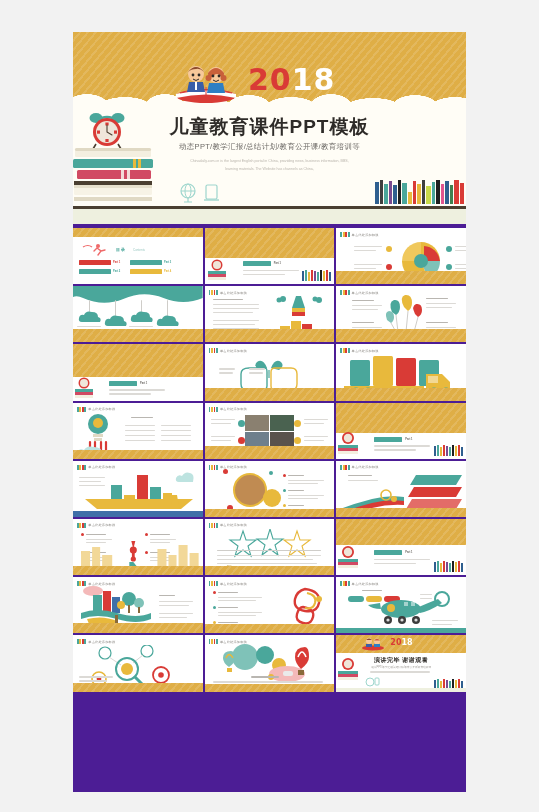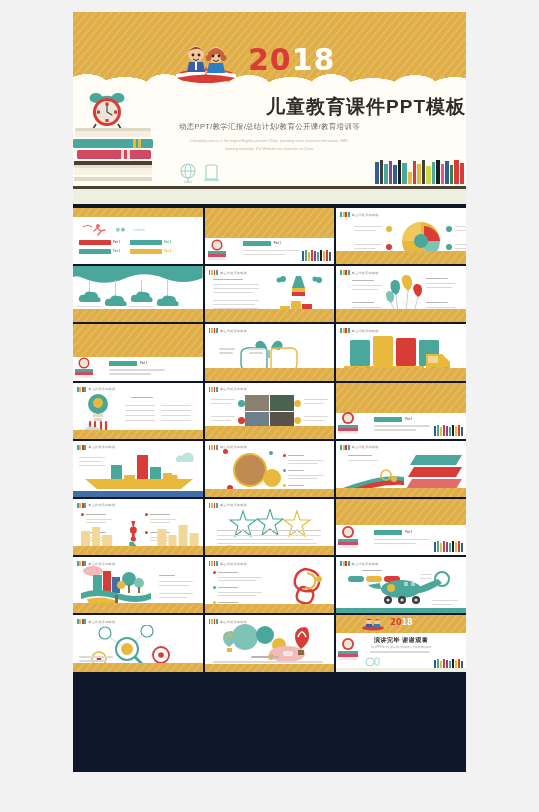--- a/index.html
+++ b/index.html
@@ -7,23 +7,23 @@
   html, body {
     width: 539px; height: 812px;
     background: #f2f2f2;
     font-family: "Liberation Sans", sans-serif;
     overflow: hidden;
   }
   .page { position: relative; width: 539px; height: 812px; }
 
   .stage {
     position: absolute;
-    left: 73px; top: 12px;
+    left: 73px; top: 32px;
     width: 393px; height: 760px;
-    background: #0f172a;
+    background: #4c1d95;
   }
 
   
   .hero {
     position: relative;
     width: 393px; height: 192px;
     background: #fffdf6;
     overflow: hidden;
   }
   .hero-top {
@@ -52,21 +52,21 @@
   .year {
     position: absolute; left: 175px; top: 30px;
     font-size: 30px; font-weight: bold; letter-spacing: 1px;
     font-family: "DejaVu Sans", sans-serif;
   }
   .year .r { color: #d93b36; }
   .year .w { color: #ffffff; }
 
   .hero-title {
     position: absolute; left: 0; top: 82px; width: 393px;
-    text-align: right;
+    text-align: center;
     font-size: 19px; font-weight: bold; color: #2e2b28;
     letter-spacing: 1px;
   }
   .hero-sub {
     position: absolute; left: 0; top: 110px; width: 393px;
     text-align: center; font-size: 7.5px; color: #6d6a66; letter-spacing: .3px;
   }
   .hero-en {
     position: absolute; left: 60px; top: 126px; width: 273px;
     text-align: center; font-size: 3.6px; color: #b9b4ac; line-height: 2.1;

